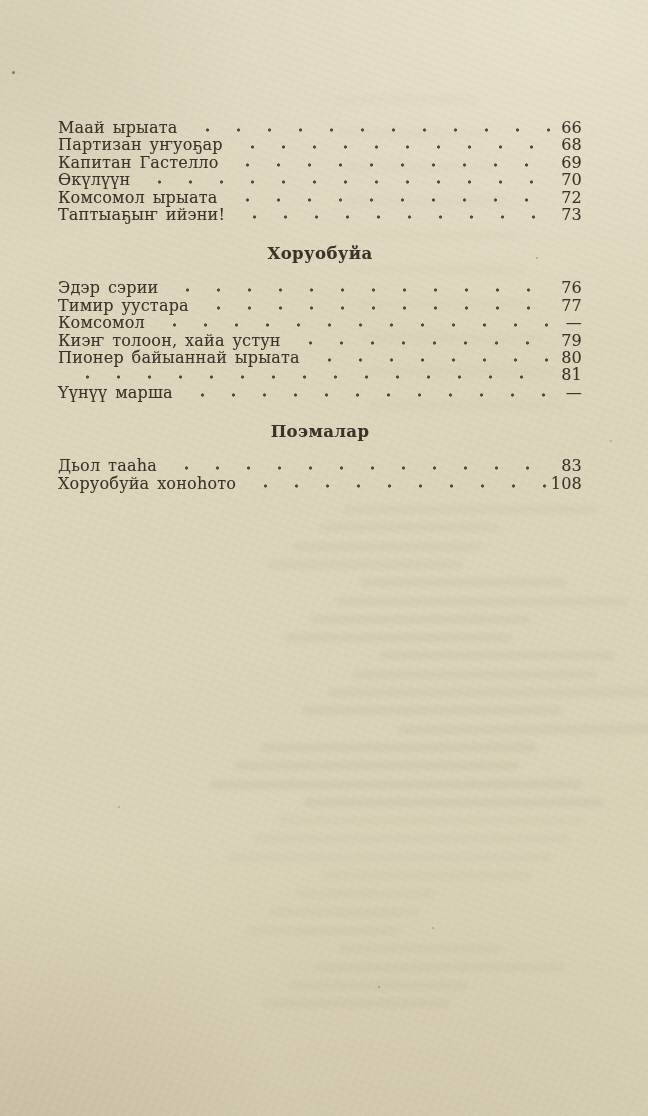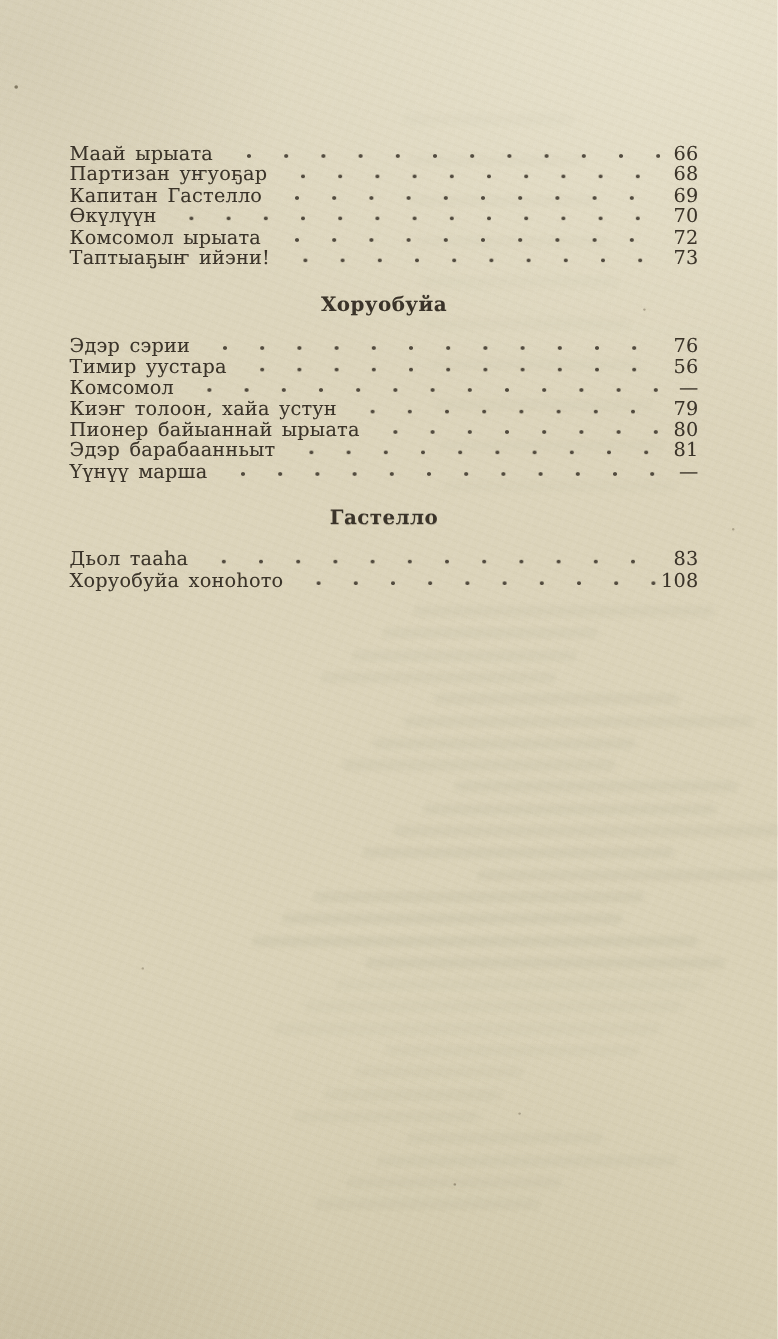--- a/index.html
+++ b/index.html
@@ -172,21 +172,21 @@
 
   <div class="toc-row">
     <span class="title">Эдэр сэрии</span>
     <span class="leader"></span>
     <span class="pagenum">76</span>
   </div>
 
   <div class="toc-row">
     <span class="title">Тимир уустара</span>
     <span class="leader"></span>
-    <span class="pagenum">56</span>
+    <span class="pagenum">77</span>
   </div>
 
 
   <div class="toc-row">
     <span class="title">Комсомол</span>
     <span class="leader"></span>
     <span class="pagenum">—</span>
   </div>
 
   <div class="toc-row">
@@ -195,34 +195,33 @@
     <span class="pagenum">79</span>
   </div>
 
   <div class="toc-row">
     <span class="title">Пионер байыаннай ырыата</span>
     <span class="leader"></span>
     <span class="pagenum">80</span>
   </div>
 
   <div class="toc-row">
-    <span class="title">Эдэр барабаанньыт</span>
     <span class="leader"></span>
     <span class="pagenum">81</span>
   </div>
 
   <div class="toc-row">
     <span class="title">Үүнүү марша</span>
     <span class="leader"></span>
     <span class="pagenum">—</span>
   </div>
 </section>
 
   <section class="toc-section">
-    <h2 class="section-heading">Гастелло</h2>
+    <h2 class="section-heading">Поэмалар</h2>
 
   <div class="toc-row">
     <span class="title">Дьол тааһа</span>
     <span class="leader"></span>
     <span class="pagenum">83</span>
   </div>
 
   <div class="toc-row">
     <span class="title">Хоруобуйа хоноһото</span>
     <span class="leader"></span>

